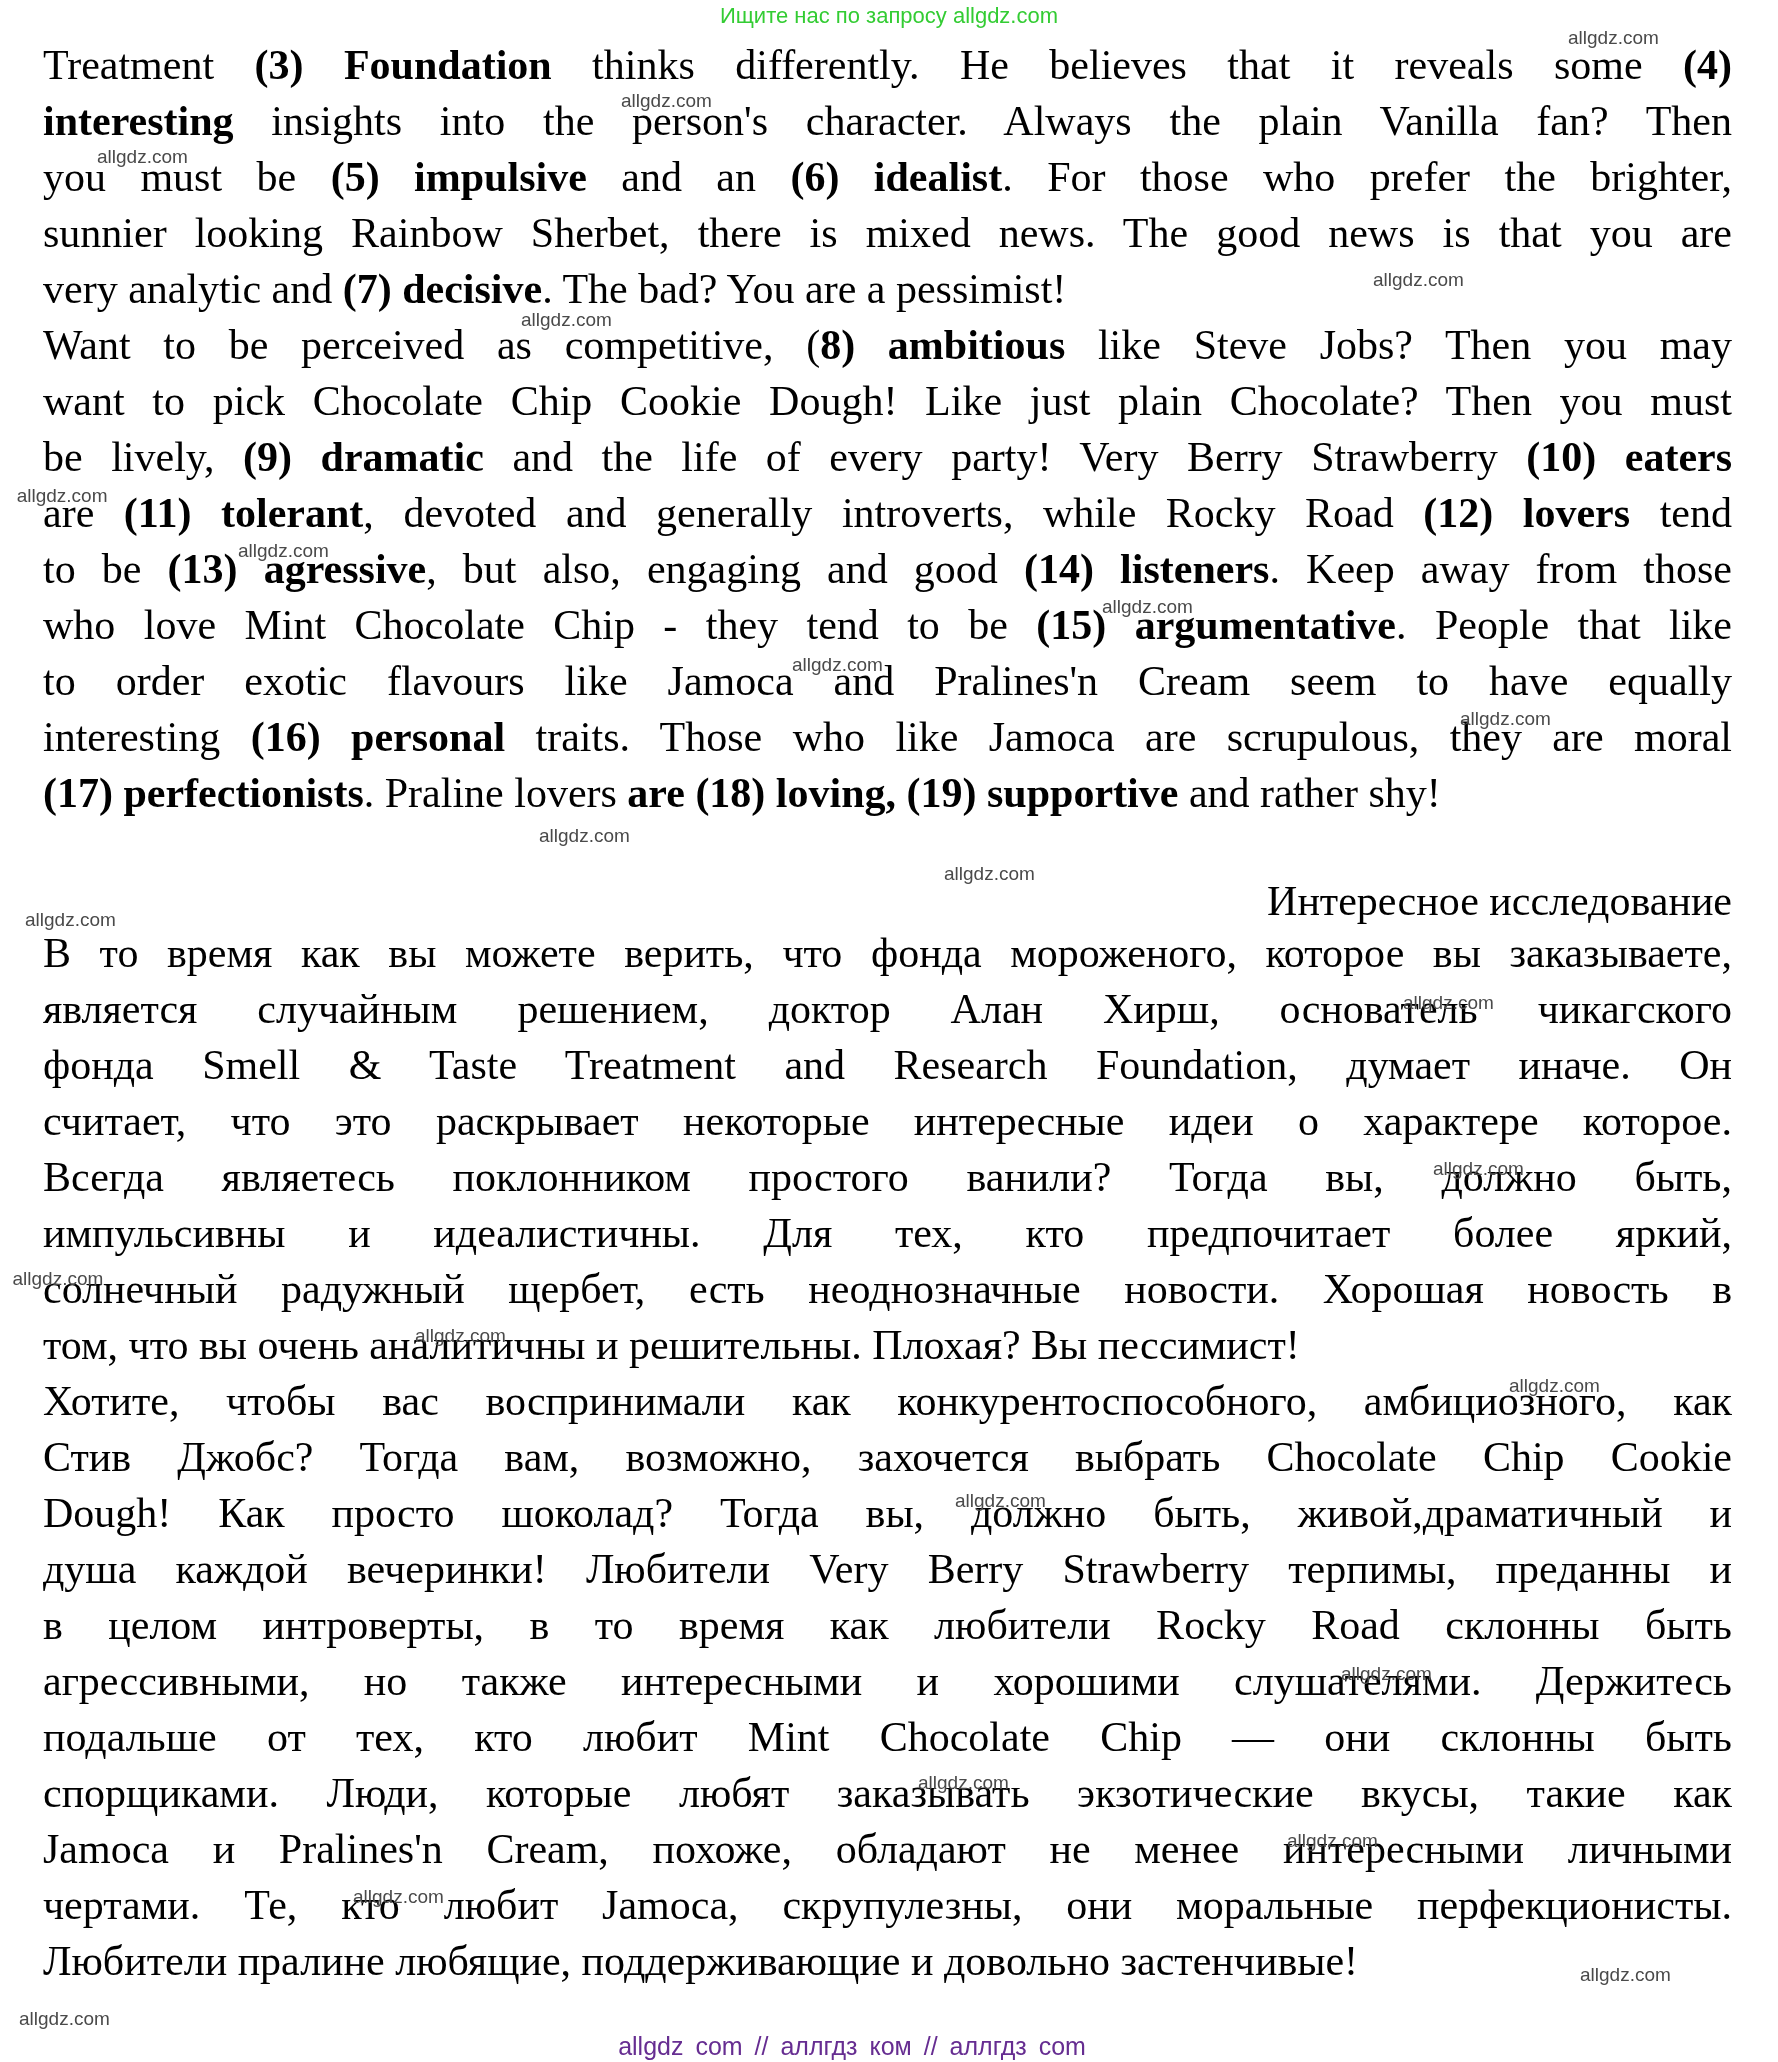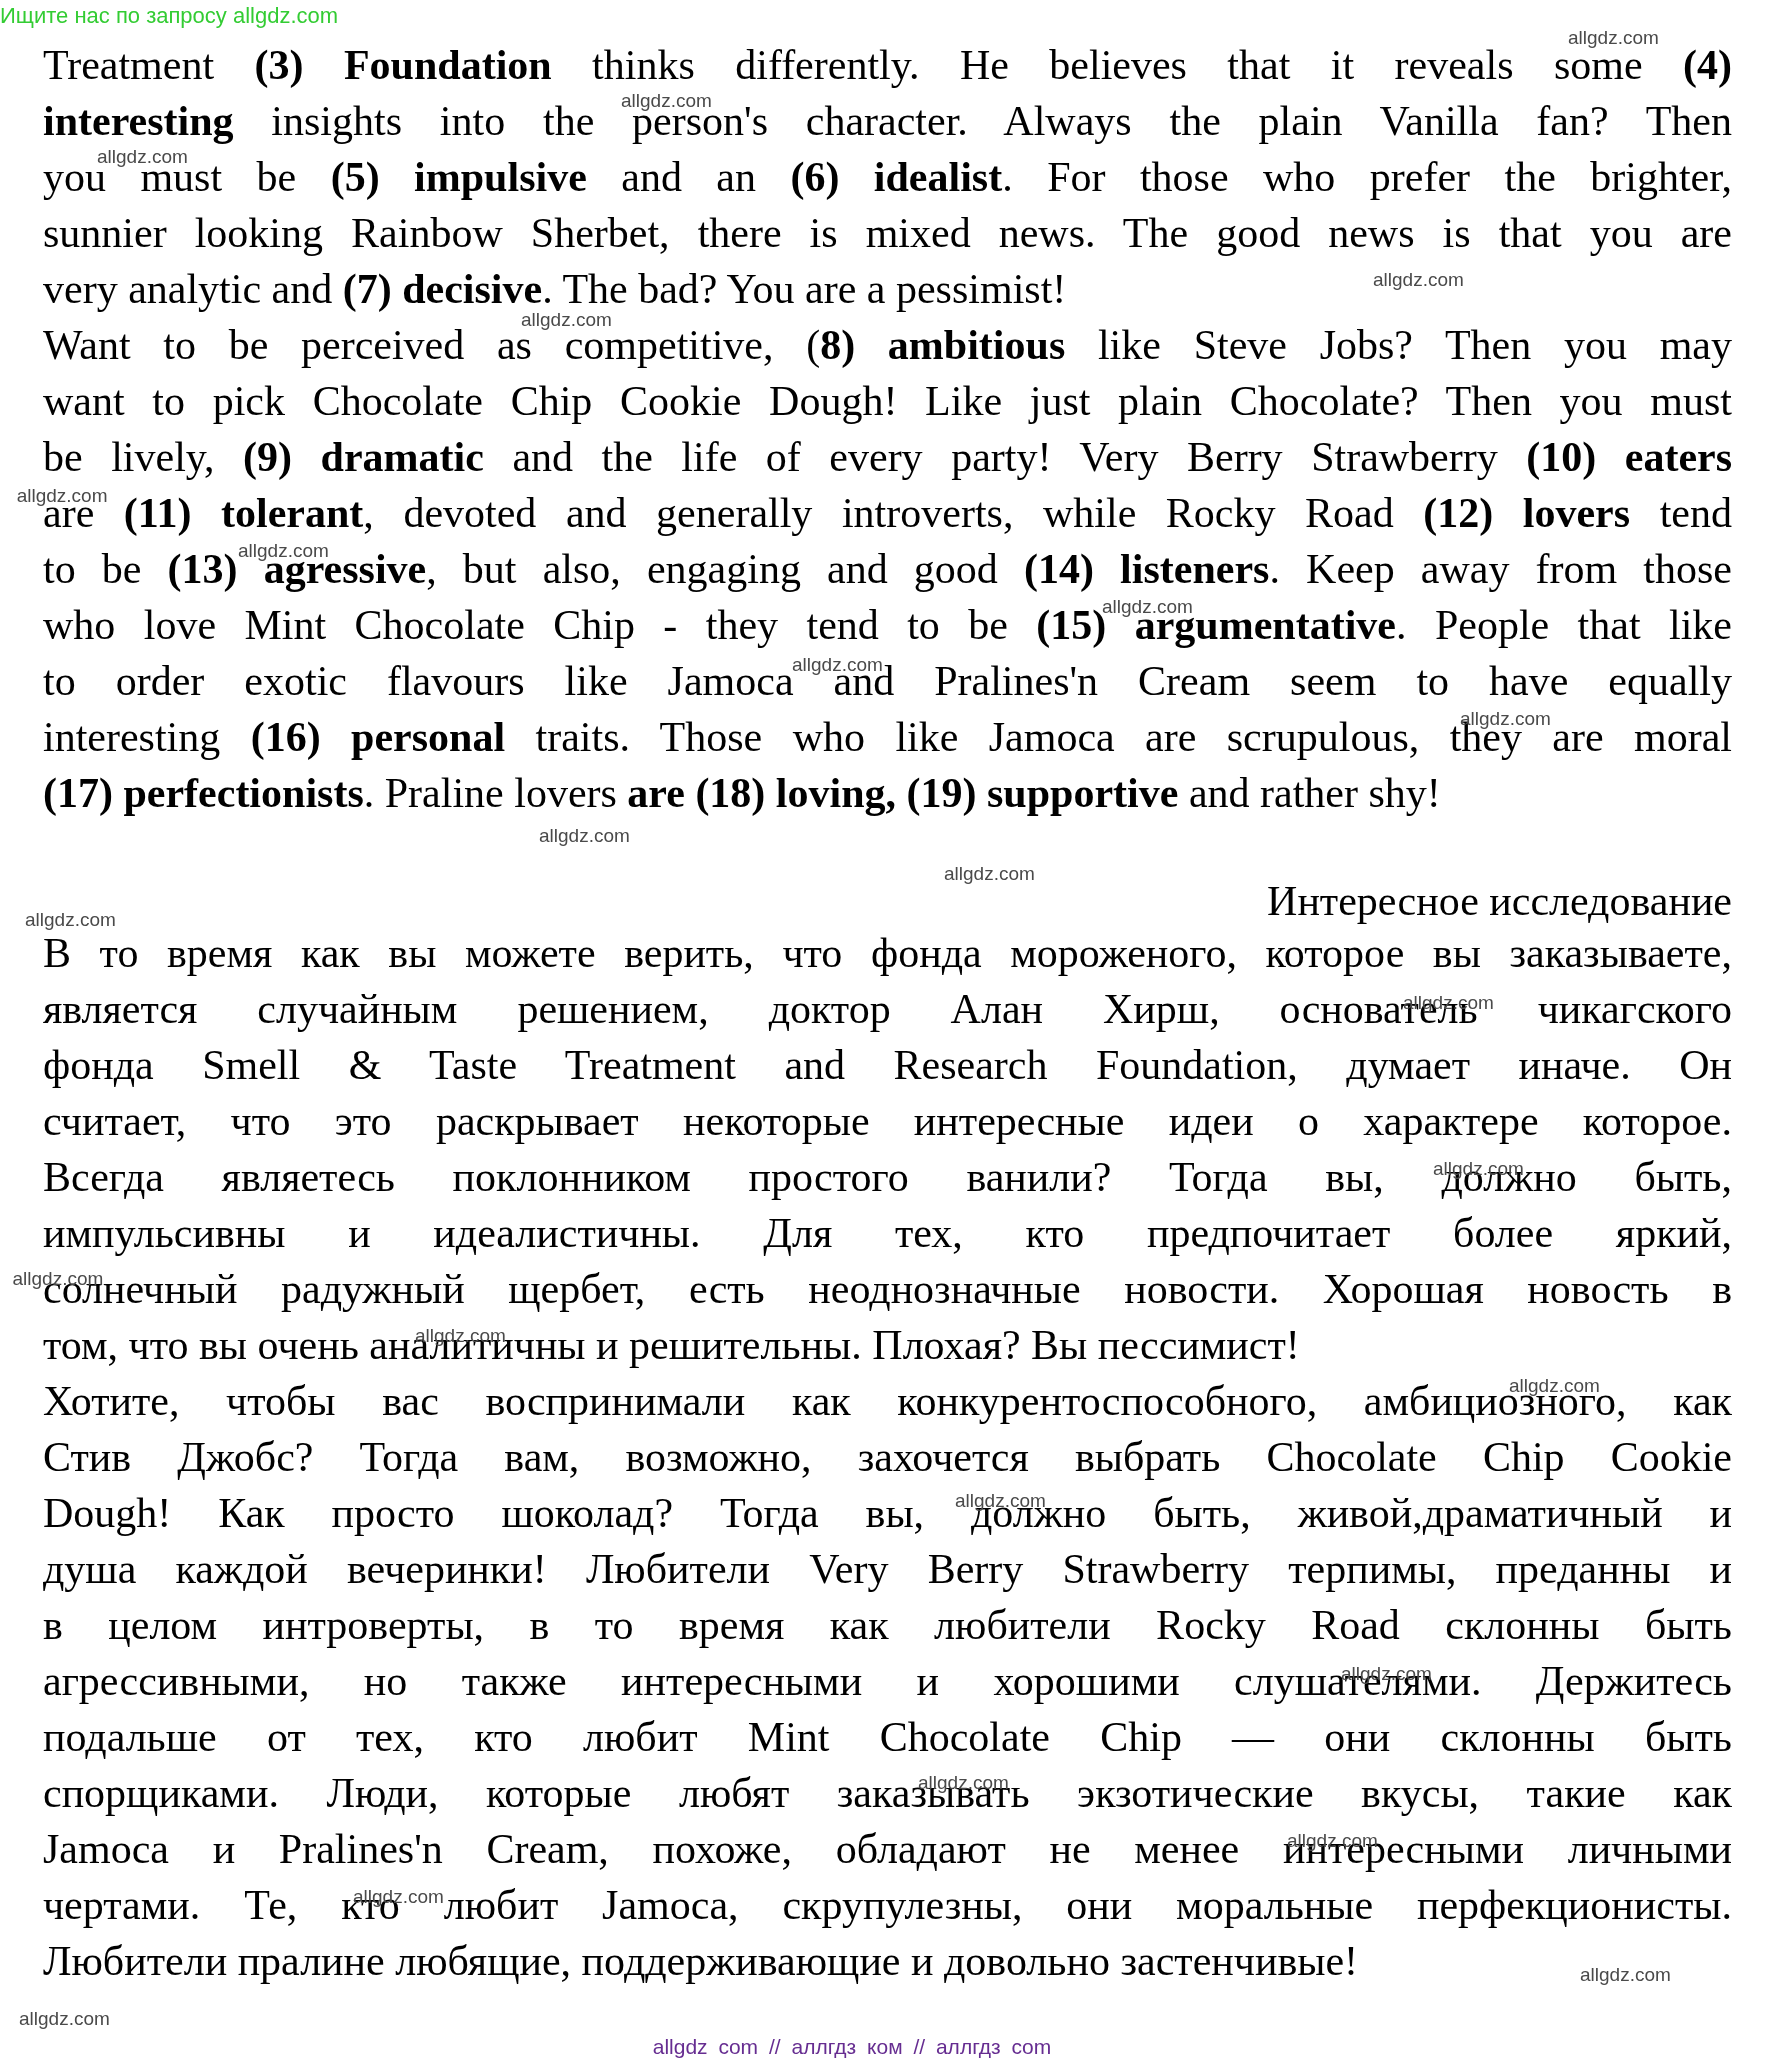--- a/index.html
+++ b/index.html
@@ -5,20 +5,21 @@
   html,body{margin:0;padding:0;}
   body{
     width:1778px;height:2062px;
     background:#ffffff;
     position:relative;
     overflow:hidden;
     font-family:"Liberation Serif", serif;
   }
   .banner{
     position:absolute;left:0;top:4.2px;width:1778px;
+    text-align:center;
     font-family:"Liberation Sans", sans-serif;
     font-size:22px;line-height:23.4px;
   }
   .textblock{
     position:absolute;left:43px;width:1689px;
     font-size:42px;color:#000;
   }
   #eng{top:37px;line-height:56px;}
   #rus{top:925px;line-height:56px;}
   .tline{
@@ -40,21 +41,21 @@
     position:absolute;
     font-family:"Liberation Sans", sans-serif;
     font-size:19px;line-height:25px;
     color:var(--wm,#4a4a4a);
     white-space:nowrap;
   }
   .footer{
     position:absolute;left:0;top:2035px;width:1704px;
     text-align:center;
     font-family:"Liberation Sans", sans-serif;
-    font-size:21px;line-height:23.4px;
+    font-size:25px;line-height:23.4px;
     word-spacing:5px;
   }
 </style>
 </head>
 <body>
 
 <div class="banner" style="color: rgb(51, 204, 51);">Ищите нас по запросу allgdz.com</div>
 
 <div class="textblock" id="eng">
     <div class="tline"><span>Treatment </span><b>(3) Foundation</b><span> thinks differently. He believes that it reveals some </span><b>(4)</b></div>

